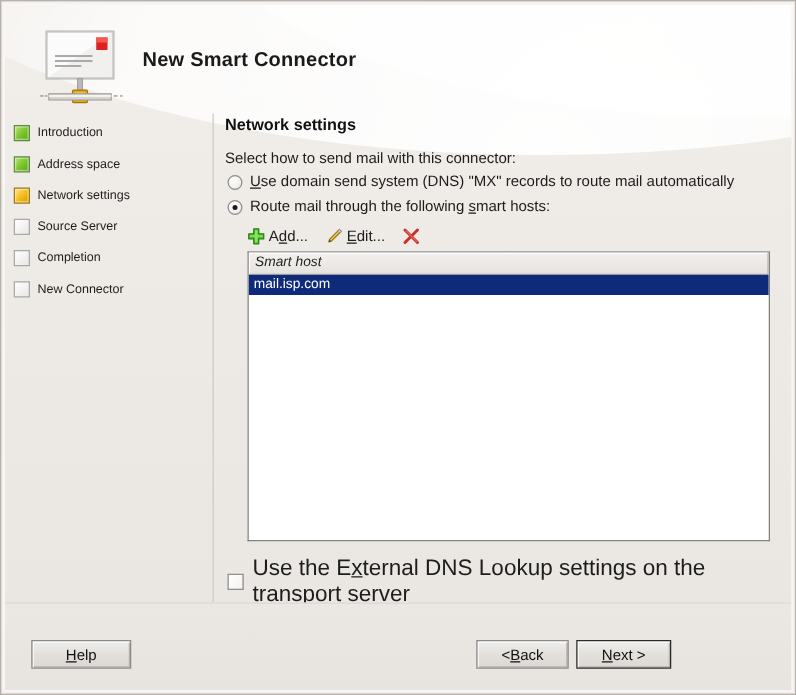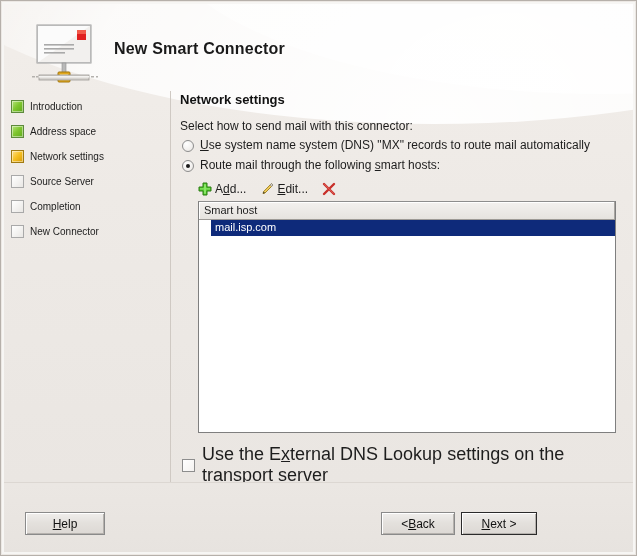--- a/index.html
+++ b/index.html
@@ -206,23 +206,23 @@
   }
   .lv-col {
     border-right: 1px solid #a8a5a1;
     font-size: 11px;
     color: #1d1d1d;
     padding: 2px 0 0 5px;
     box-shadow: inset 1px 1px 0 #ffffff;
     overflow: hidden;
     white-space: nowrap;
   }
-  .lv-col.main { width: 472px; }
+  .lv-col.main { width: 472px; font-style: italic; }
   .lv-col.spare { flex: 1; padding-left: 0; border-right: none; }
-  #lv-rows { position: relative; padding-left: 12px; }
+  #lv-rows { position: relative; }
   .lv-row {
     height: 16px;
     font-size: 11px;
     padding: 1px 0 0 4px;
     color: #111;
     white-space: nowrap;
   }
   .lv-row.selected {
     background: #0e2a7a;
     color: #ffffff;
@@ -343,21 +343,21 @@
     </div>
 
     <div id="divider"></div>
 
     <div id="content">
       <div id="content-heading">Network settings</div>
       <div id="content-sub">Select how to send mail with this connector:</div>
 
       <div class="radio-row">
         <span class="radio"></span>
-        <span class="radio-label"><span class="ul">U</span><span>se system name system (DNS) "MX" records to route mail automatically</span></span>
+        <span class="radio-label"><span class="ul">U</span><span>se domain send system (DNS) "MX" records to route mail automatically</span></span>
       </div>
 
       <div class="radio-row">
         <span class="radio checked"></span>
         <span class="radio-label"><span>Route mail through the following </span><span class="ul">s</span><span>mart hosts:</span></span>
       </div>
 
       <div id="toolbar">
         <div class="tb-item">
           <svg class="tb-icon" width="14" height="14" viewBox="0 0 14 14">

